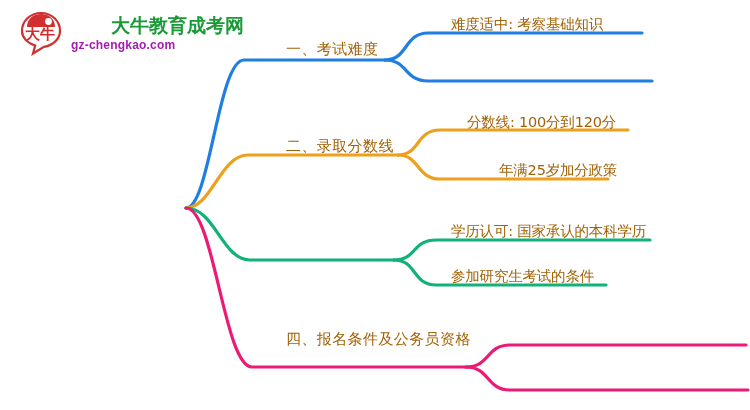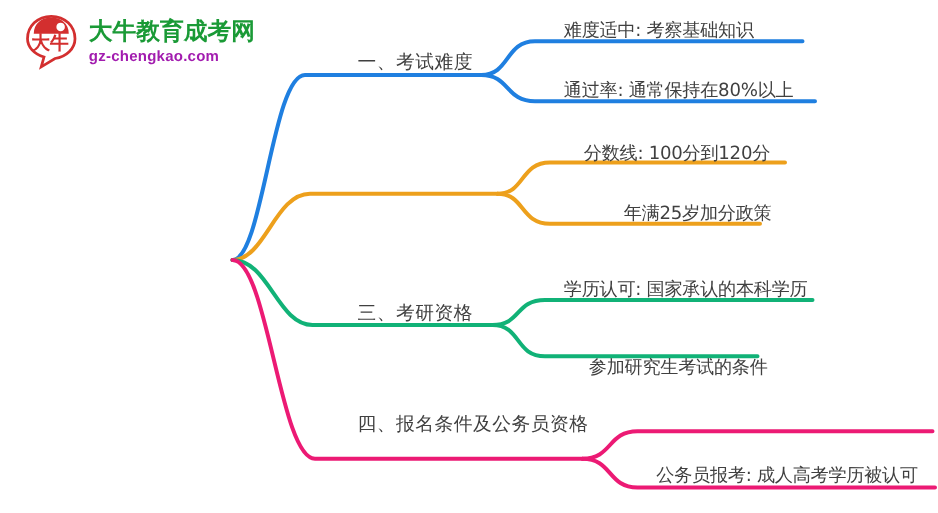--- a/index.html
+++ b/index.html
@@ -45,20 +45,21 @@
     justify-content: center;
     line-height: 1;
   }
   .logo-cn {
     font-size: 19px;
     font-weight: bold;
     color: #1a9a36;
     letter-spacing: 0px;
     white-space: nowrap;
     font-family: "DejaVu Sans", "Liberation Sans", sans-serif;
+    margin-left: 40px;
   }
   .logo-en {
     margin-top: 4px;
     font-size: 12px;
     font-weight: bold;
     color: #a21caf;
     letter-spacing: 0.2px;
     white-space: nowrap;
     font-family: "Liberation Sans", sans-serif;
   }
@@ -70,21 +71,21 @@
     top: 0;
     width: 750px;
     height: 410px;
     pointer-events: none;
   }
 
   
   .node-label {
     position: absolute;
     white-space: nowrap;
-    color: #404040;
+    color: #a16207;
     font-family: "DejaVu Sans", "Liberation Sans", sans-serif;
   }
   #root-label {
     left: 6px;
     top: 197px;
     font-size: 15px;
     letter-spacing: -0.3px;
   }
   .branch-label {
     font-size: 15px;
@@ -133,25 +134,23 @@
 
       <path stroke="#ec1a74" d="M186,208 C214,208 224,367 252,367 L466,367"></path>
       <path stroke="#ec1a74" d="M466,367 C490,367 486,345 510,345 L746,345"></path>
       <path stroke="#ec1a74" d="M466,367 C490,367 486,390 510,390 L748,390"></path>
     </g>
   </svg>
 
 
   <div class="node-label branch-label" style="left:286px; top:40px;">一、考试难度</div>
   <div class="node-label leaf-label" style="left:451px; top:15px;">难度适中: 考察基础知识</div>
-  <div class="node-label leaf-label" style="left:451px; top:63px;">通过率: 通常保持在80%以上</div>
 
+  <div class="node-label branch-label" style="left:286px; top:137px;">二、录取分数线</div>
   <div class="node-label leaf-label" style="left:467px; top:113px;">分数线: 100分到120分</div>
   <div class="node-label leaf-label" style="left:467px; top:161px;margin-left:32px;">年满25岁加分政策</div>
 
-  <div class="node-label branch-label" style="left:286px; top:241px;">三、考研资格</div>
   <div class="node-label leaf-label" style="left:451px; top:222px;">学历认可: 国家承认的本科学历</div>
-  <div class="node-label leaf-label" style="left:451px; top:284px;margin-left:20px;">参加研究生考试的条件</div>
+  <div class="node-label leaf-label" style="left:451px; top:267px;">参加研究生考试的条件</div>
 
   <div class="node-label branch-label" style="left:286px; top:330px;">四、报名条件及公务员资格</div>
-  <div class="node-label leaf-label" style="left:525px; top:371px;">公务员报考: 成人高考学历被认可</div>
 
 </div>
 
 </body></html>

